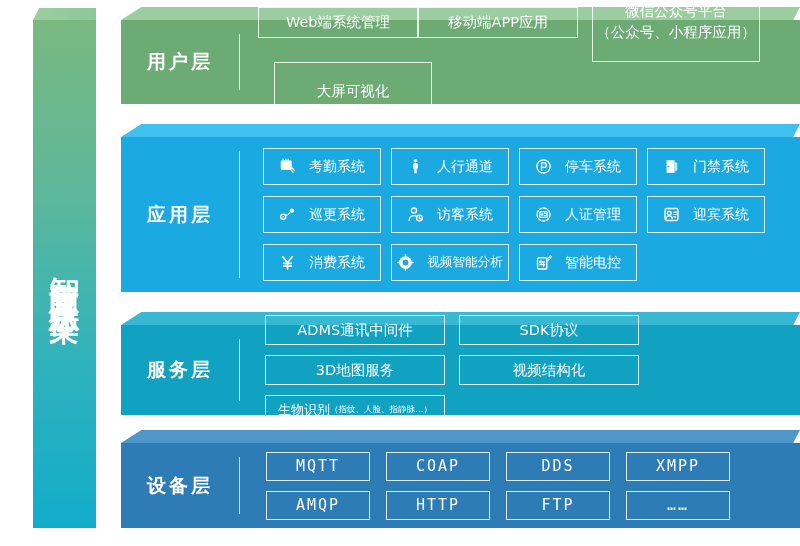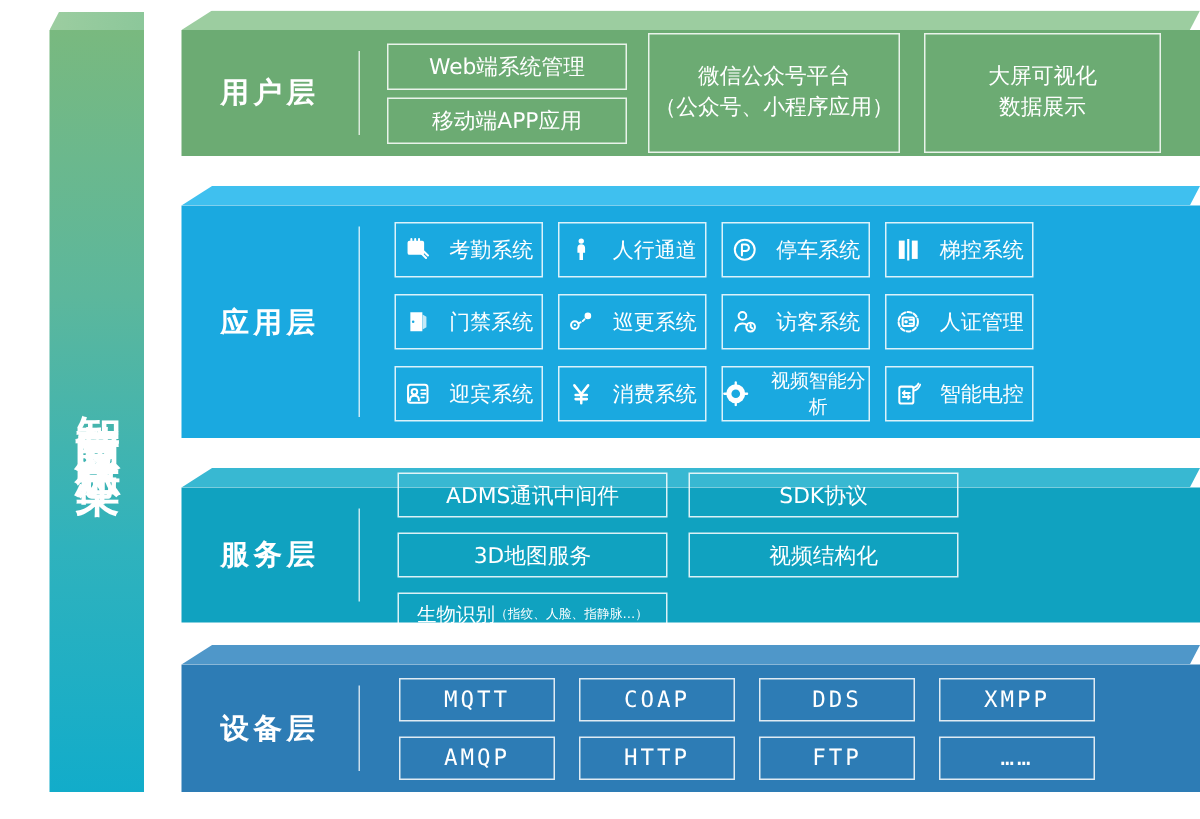--- a/index.html
+++ b/index.html
@@ -30,30 +30,30 @@
   .cells{flex:1;display:flex;flex-wrap:wrap;padding:0 14px 0 18px;box-sizing:border-box;}
 
   .cell{box-sizing:border-box;border:1px solid rgba(255,255,255,.85);
     display:flex;align-items:center;justify-content:center;color:#fff;
     font-family:"DejaVu Sans","Liberation Sans",sans-serif;text-align:center;}
 
   
   #layer-user{top:20px;height:84px;}
   #layer-user .body{background:#6cab73;}
   #layer-user .top-face{background:#9ccda0;}
-  .u-col{display:flex;flex-direction:column;justify-content:center;}
+  .u-col{display:flex;flex-direction:row;justify-content:center;}
   .u-cell-sm{width:160px;height:31px;font-size:14.5px;margin:2.5px 0;}
   .u-cell-lg{width:168px;height:80px;font-size:14.5px;line-height:1.45;flex-direction:column;margin-left:14px;}
   .u-cell-lg.last{width:158px;margin-left:16px;}
 
   
   #layer-app{top:137px;height:155px;}
   #layer-app .body{background:#1aa9e0;}
   #layer-app .top-face{background:#3fc0ef;}
-  .a-cell{width:99px;height:37px;margin:5.5px 5px;font-size:14px;gap:13px;}
+  .a-cell{width:118px;height:37px;margin:5.5px 5px;font-size:14px;gap:13px;}
   .a-cell .ic{display:inline-flex;align-items:center;justify-content:center;width:17px;height:17px;flex:0 0 17px;}
   .a-cell .ic svg{width:17px;height:17px;display:block;}
 
   
   #layer-svc{top:325px;height:90px;}
   #layer-svc .body{background:#10a2c0;}
   #layer-svc .top-face{background:#38b8d2;}
   .s-cell{width:180px;height:30px;margin:5px 7px;font-size:14.5px;}
   .s-cell.bio{font-size:13px;}
   .s-cell.bio .tiny{font-size:8.5px;}
@@ -123,30 +123,20 @@
             <span>人行通道</span>
           </div>
           <div class="cell a-cell">
             <span class="ic">
               <svg viewBox="0 0 20 20">
                 <circle cx="10" cy="10" r="7.8" fill="none" stroke="#fff" stroke-width="1.6" stroke-linecap="round" stroke-linejoin="round"></circle>
                 <path d="M7.8 14.4V5.8h2.9a2.6 2.6 0 0 1 0 5.2H7.8" fill="none" stroke="#fff" stroke-width="1.6" stroke-linecap="round" stroke-linejoin="round"></path>
               </svg>
             </span>
             <span>停车系统</span>
-          </div>
-          <div class="cell a-cell">
-            <span class="ic">
-              <svg viewBox="0 0 20 20">
-                <rect x="2.6" y="2.8" width="4.6" height="14.4" fill="#fff"></rect>
-                <rect x="12.8" y="2.8" width="4.6" height="14.4" fill="#fff"></rect>
-                <path d="M10 1.6v16.8" stroke="#fff" stroke-width="1.7"></path>
-              </svg>
-            </span>
-            <span>梯控系统</span>
           </div>
           <div class="cell a-cell">
             <span class="ic">
               <svg viewBox="0 0 20 20">
                 <path d="M4.2 2.6h9.4v14.8H4.2z" fill="#fff"></path>
                 <path d="M13.8 4.4l3 1.6v8.4l-3 1.6z" fill="#fff" opacity=".75"></path>
                 <circle cx="6.4" cy="10" r="1" fill="#1aa9e0"></circle>
               </svg>
             </span>
             <span>门禁系统</span>

